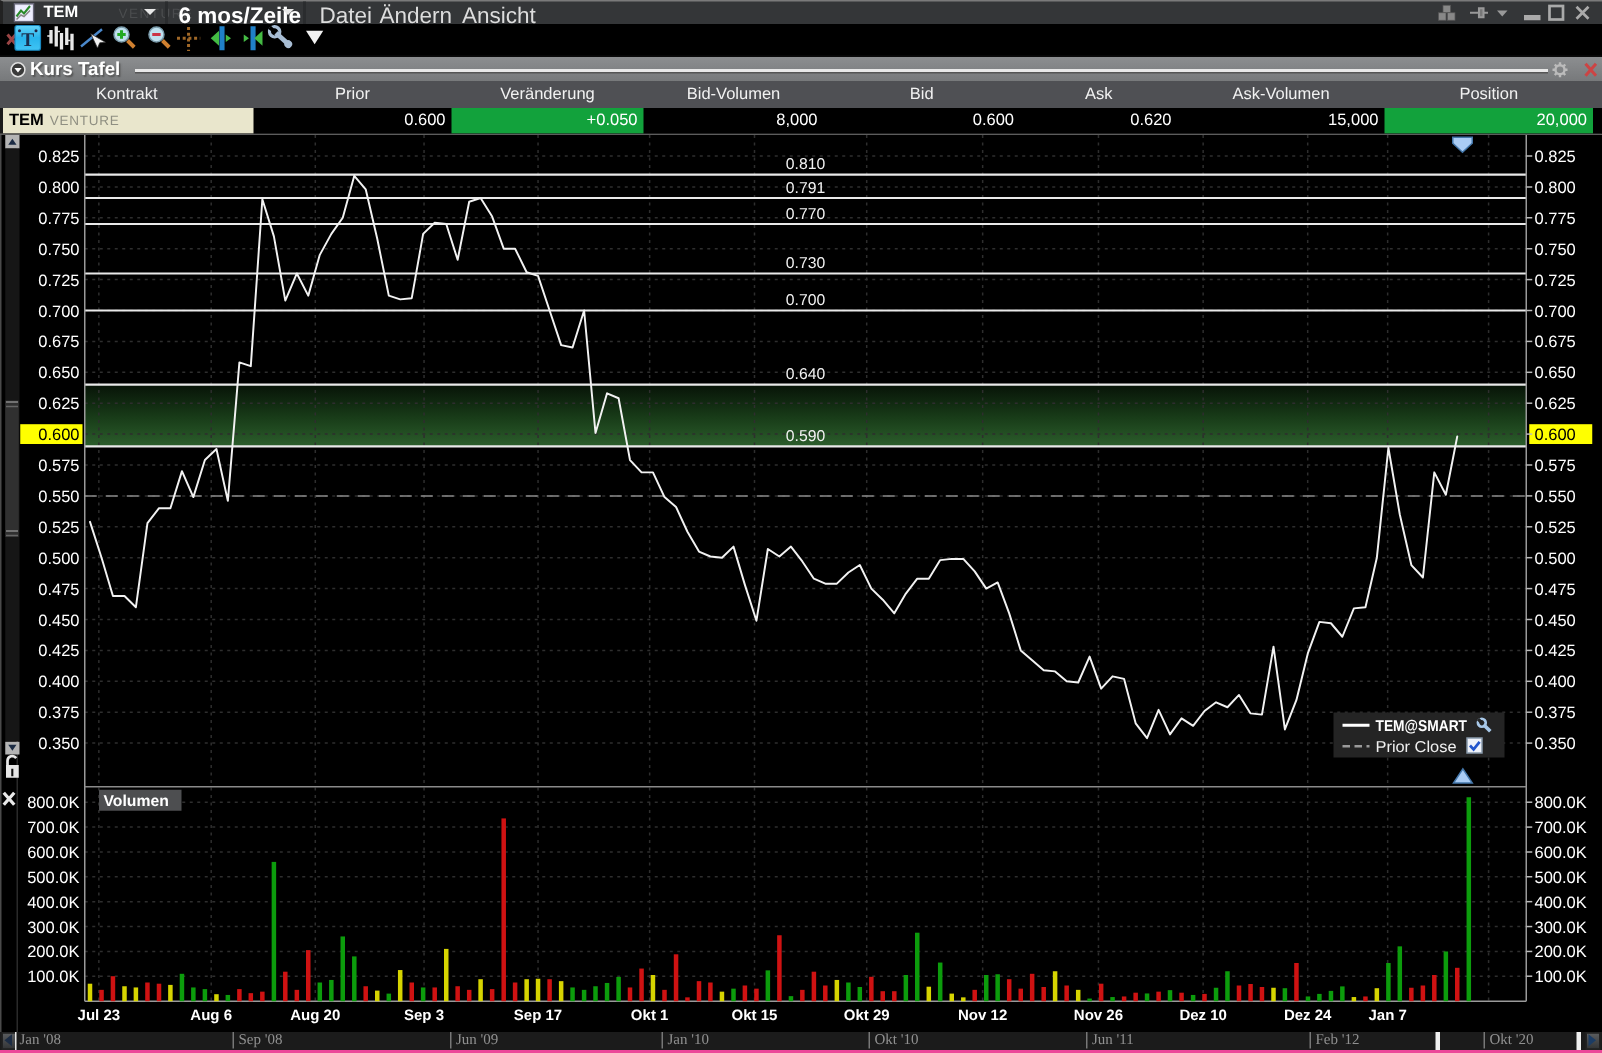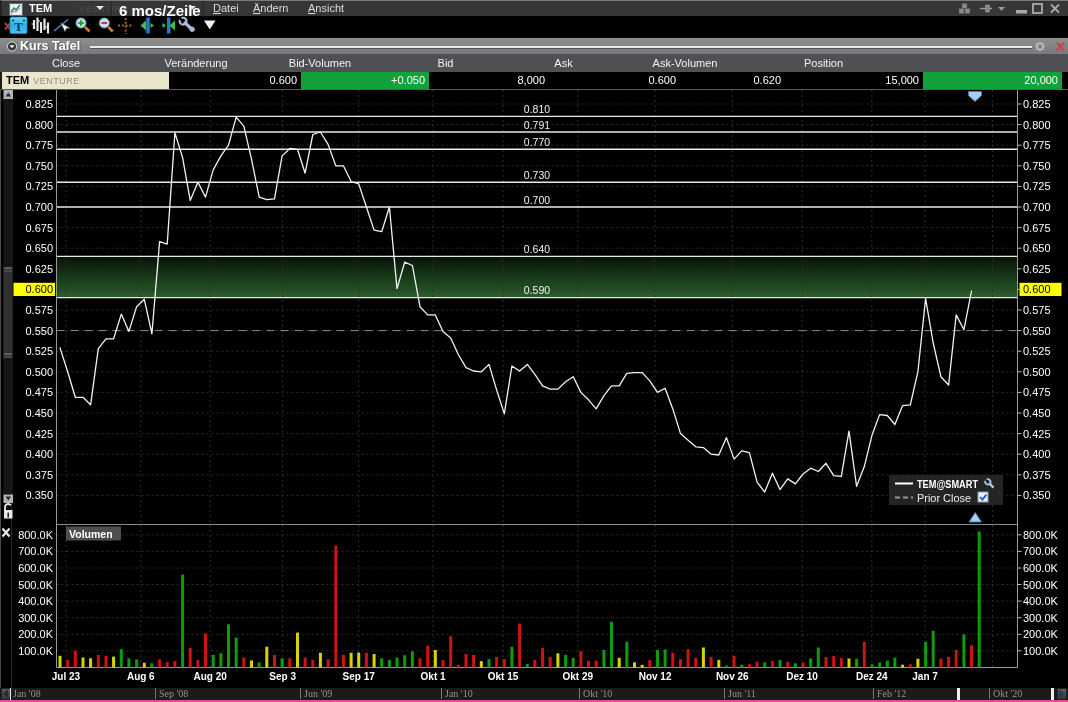--- a/index.html
+++ b/index.html
@@ -4,21 +4,21 @@
 html,body { width:1068px; height:702px; overflow:hidden; background:#000; }
 #app { position:relative; width:1068px; height:702px; font-family:"Liberation Sans", sans-serif; transform:translateZ(0); }
 .titlebar { position:absolute; left:0; top:0; width:100%; height:16px; background:#343638; border-left:2px solid #222; border-top:1px solid #7a7a7a; }
 .titlebar .ico { position:absolute; left:7px; top:1px; }
 .tsym { position:absolute; left:27px; top:1px; font-size:11px; font-weight:bold; color:#fff; }
 .tghost { position:absolute; left:77px; top:3px; font-size:9px; color:#4b4d4f; letter-spacing:1px; }
 .tarr1 { position:absolute; left:94px; top:5px; width:0; height:0; border:4.5px solid transparent; border-top-color:#e8e8e8; }
 .tsep { position:absolute; top:0; width:2px; height:16px; background:#2a2c2e; }
 .tper { position:absolute; left:117px; top:1px; font-size:15px; font-weight:bold; color:#fff; }
 .tarr2 { position:absolute; left:186px; top:5px; width:0; height:0; border:4.5px solid transparent; border-top-color:#e8e8e8; }
-.menu { position:absolute; top:1px; font-size:11px; color:#ddd; }
+.menu { position:absolute; top:1px; font-size:15px; color:#ddd; }
 .menu u { text-decoration:underline; }
 .tright { position:absolute; right:0; top:0; }
 .toolbar { position:absolute; left:0; top:16px; width:100%; height:21px; background:#000; }
 .kursbar { position:absolute; left:0; top:37px; width:100%; height:17px; background:linear-gradient(#8c8e90,#77797b); border-top:1px solid #0a0a0a; }
 .kursbar .kicon { position:absolute; left:4px; top:0; }
 .kursbar .ktitle { position:absolute; left:20px; top:1px; font-size:12.5px; font-weight:bold; color:#fff; text-shadow:1px 1px 1px #555; }
 .kursbar .kline { position:absolute; left:90px; right:36px; top:8px; height:2px; background:#e8e8e8; box-shadow:0 1px 0 #555; }
 .kursbar .kright { position:absolute; right:0; top:0; }
 .thead { position:absolute; left:0; top:54px; width:100%; height:18px; background:#4f5054; display:flex; }
 .hc { height:18px; line-height:18px; text-align:center; font-size:11px; color:#f2f2f2; }
@@ -144,21 +144,22 @@
             <line x1="11" y1="8.5" x2="13" y2="8.5"></line>
             <line x1="4.5" y1="5" x2="6" y2="6.5"></line>
             <line x1="10" y1="10.5" x2="11.5" y2="12"></line>
             <line x1="11.5" y1="5" x2="10" y2="6.5"></line>
             <line x1="6" y1="10.5" x2="4.5" y2="12"></line>
           </g>
           <path d="M25 4.5 l7 8 M32 4.5 l-7 8" stroke="#cc4444" stroke-width="2"></path>
         </svg></span>
   </div>
   <div class="thead">
-      <div class="hc" style="width:132px">Close</div>
+      <div class="hc" style="width:169px">Kontrakt</div>
+      <div class="hc" style="width:132px">Prior</div>
       <div class="hc" style="width:128px">Veränderung</div>
       <div class="hc" style="width:120px">Bid-Volumen</div>
       <div class="hc" style="width:131px">Bid</div>
       <div class="hc" style="width:105px">Ask</div>
       <div class="hc" style="width:138px">Ask-Volumen</div>
       <div class="hc" style="width:139px">Position</div>
       <div class="hc" style="width:6px"></div>
     </div>
   <div class="trow">
       <div class="c beige" style="width:169px"><span class="tem">TEM</span><span class="vent">VENTURE</span></div>

